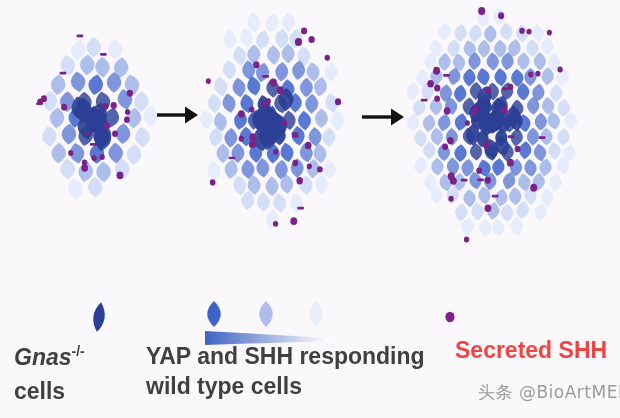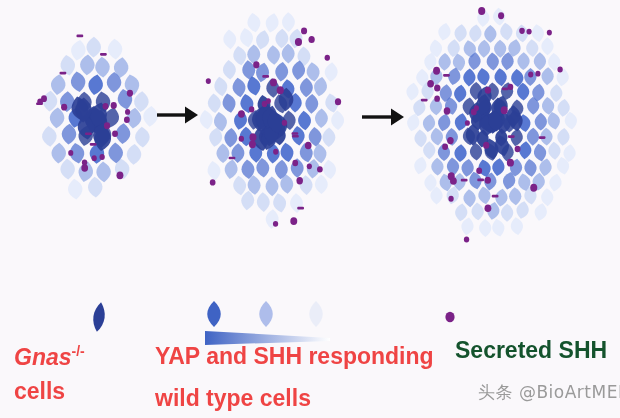--- a/index.html
+++ b/index.html
@@ -8,43 +8,43 @@
     background:#faf8fb;
     font-family:"Liberation Sans", sans-serif;
     overflow:hidden;
     position:relative;
   }
   #stage{position:absolute;left:0;top:0;width:620px;height:418px;}
   svg.layer{position:absolute;left:0;top:0;width:620px;height:418px;}
 
   .legend-text{
     position:absolute;
-    color:#ef4444;
+    color:#404040;
     font-weight:bold;
     line-height:1.12;
     white-space:nowrap;
   }
   #legend-gnas{
     left:14px; top:344px;
     font-size:23px;
   }
   #legend-gnas .gene{font-style:italic;}
   #legend-gnas .sup{font-size:14px;vertical-align:super;letter-spacing:0px;}
   #legend-gnas .line2{display:block;margin-top:9px;}
 
   #legend-yap{
-    left:155px; top:344px;
+    left:146px; top:344px;
     font-size:23px;
   }
-  #legend-yap .line2{display:block;margin-top:16px;}
+  #legend-yap .line2{display:block;margin-top:4px;}
 
   #legend-shh{
     left:455px; top:338px;
     font-size:23px;
-    color:#14532d;
+    color:#ef4444;
   }
 
   #watermark{
     position:absolute;
     left:478px; top:381px;
     font-size:17px;
     color:#9a9a9a;
     font-family:"DejaVu Sans", sans-serif;
     white-space:nowrap;
     letter-spacing:0.5px;

